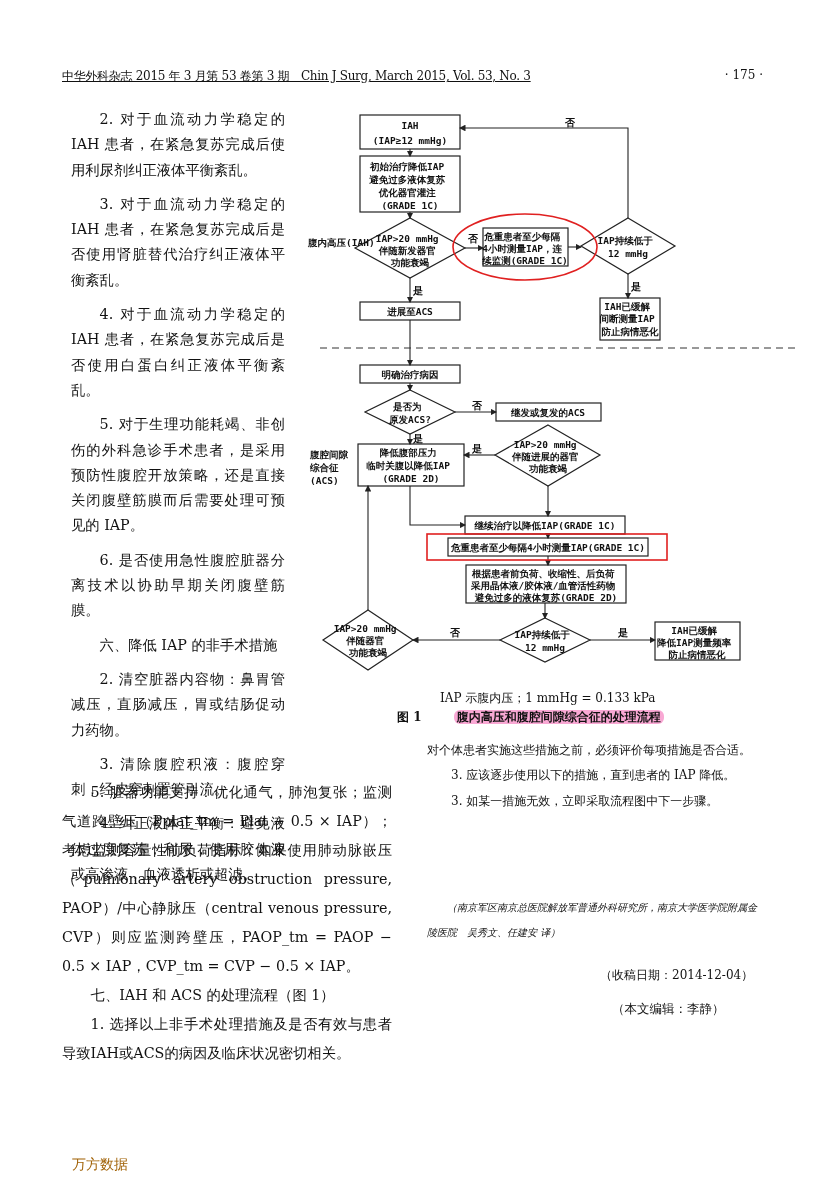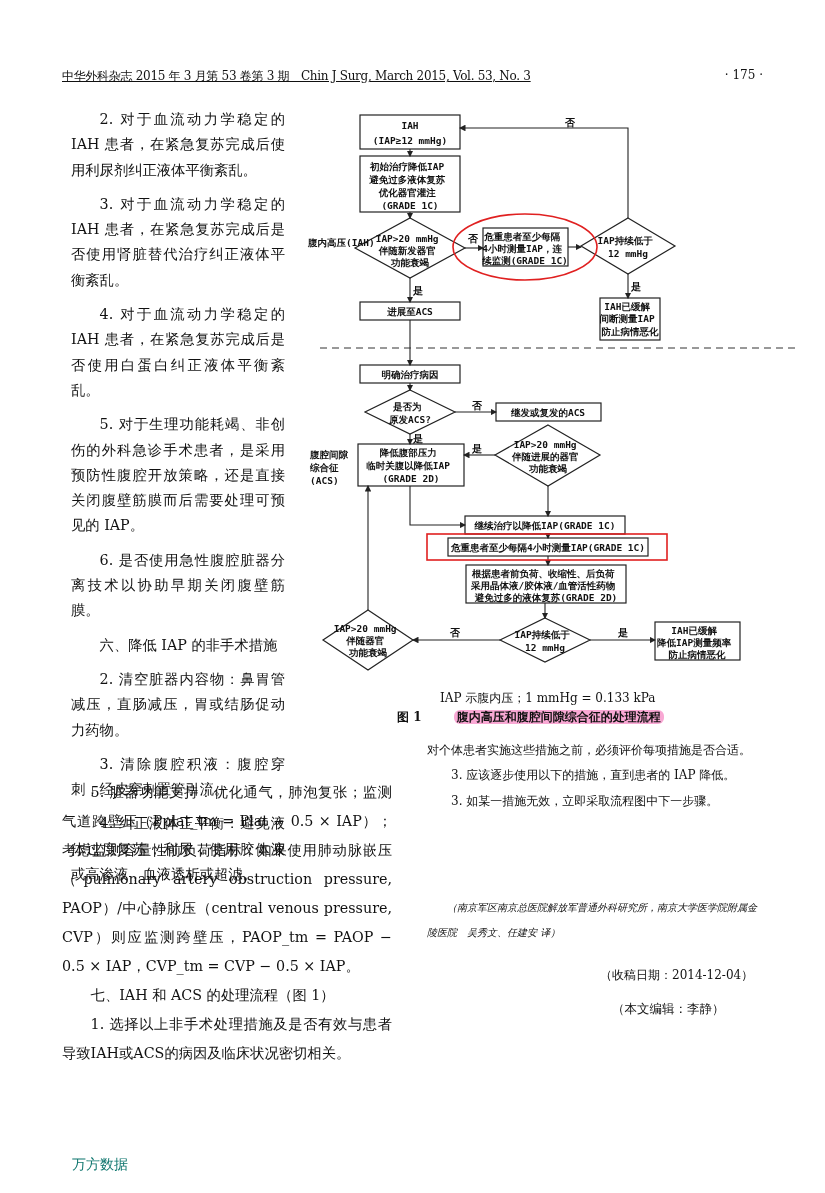--- a/index.html
+++ b/index.html
@@ -17,21 +17,21 @@
   .wide p { margin:0; text-indent:2em; }
   .col-right { position:absolute; left:427px; top:738px; width:336px; font-size:12px;
                line-height:25.3px; text-align:justify; }
   .col-right p { margin:0; text-indent:2em; }
   .col-right p.cont { text-indent:0; }
   .translators { position:absolute; left:427px; top:895px; width:336px; font-size:10px;
                  line-height:25px; font-style:italic; }
   .translators p { margin:0; text-indent:2em; }
   .received { position:absolute; left:600px; top:967px; font-size:12px; }
   .editor { position:absolute; left:612px; top:993px; font-size:12.5px;margin-top:8px; }
-  .footer { position:absolute; left:72px; top:1156px; font-size:14px; color:#0f766e;
+  .footer { position:absolute; left:72px; top:1156px; font-size:14px; color:#a16207;
             font-family:"DejaVu Sans","Liberation Sans",sans-serif; }
   .figure { position:absolute; left:300px; top:100px; width:500px; height:600px; }
   .figure svg text { font-family:"DejaVu Sans Mono","Liberation Mono",monospace; font-weight:bold; }
   .fig-note { position:absolute; left:440px; top:690px; font-size:12px; }
   .fig-caption { position:absolute; left:397px; top:709px; font-size:12px; font-weight:bold; }
   .fig-caption .hl { background:#f9a8d4; border-radius:6px; padding:0 3px; }
   .fig-caption .num { margin-right:28px; }
 </style>
 </head>
 <body>

